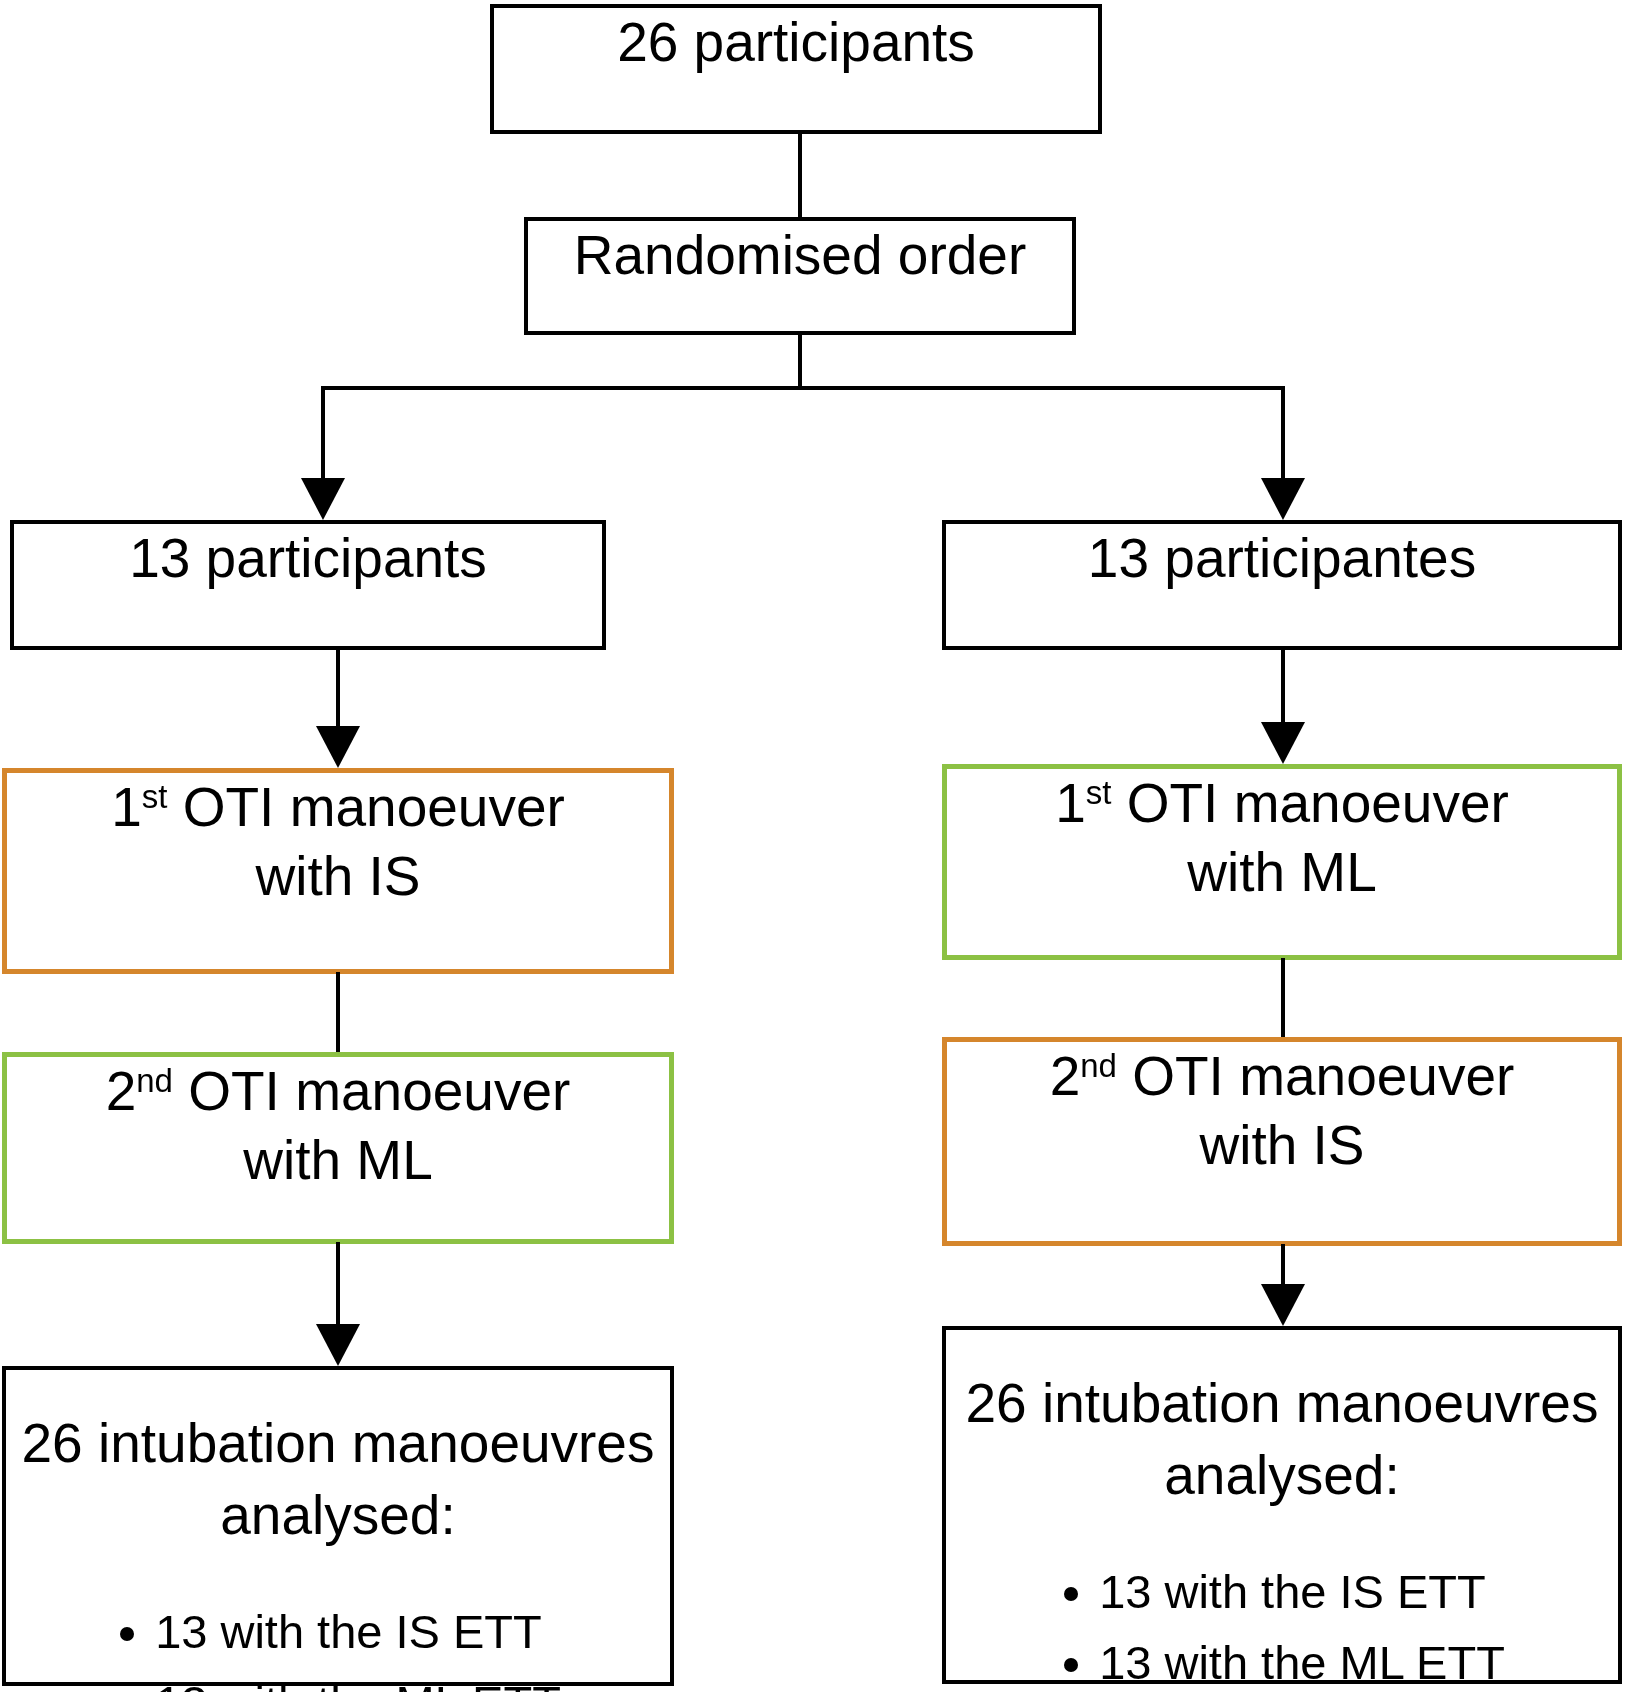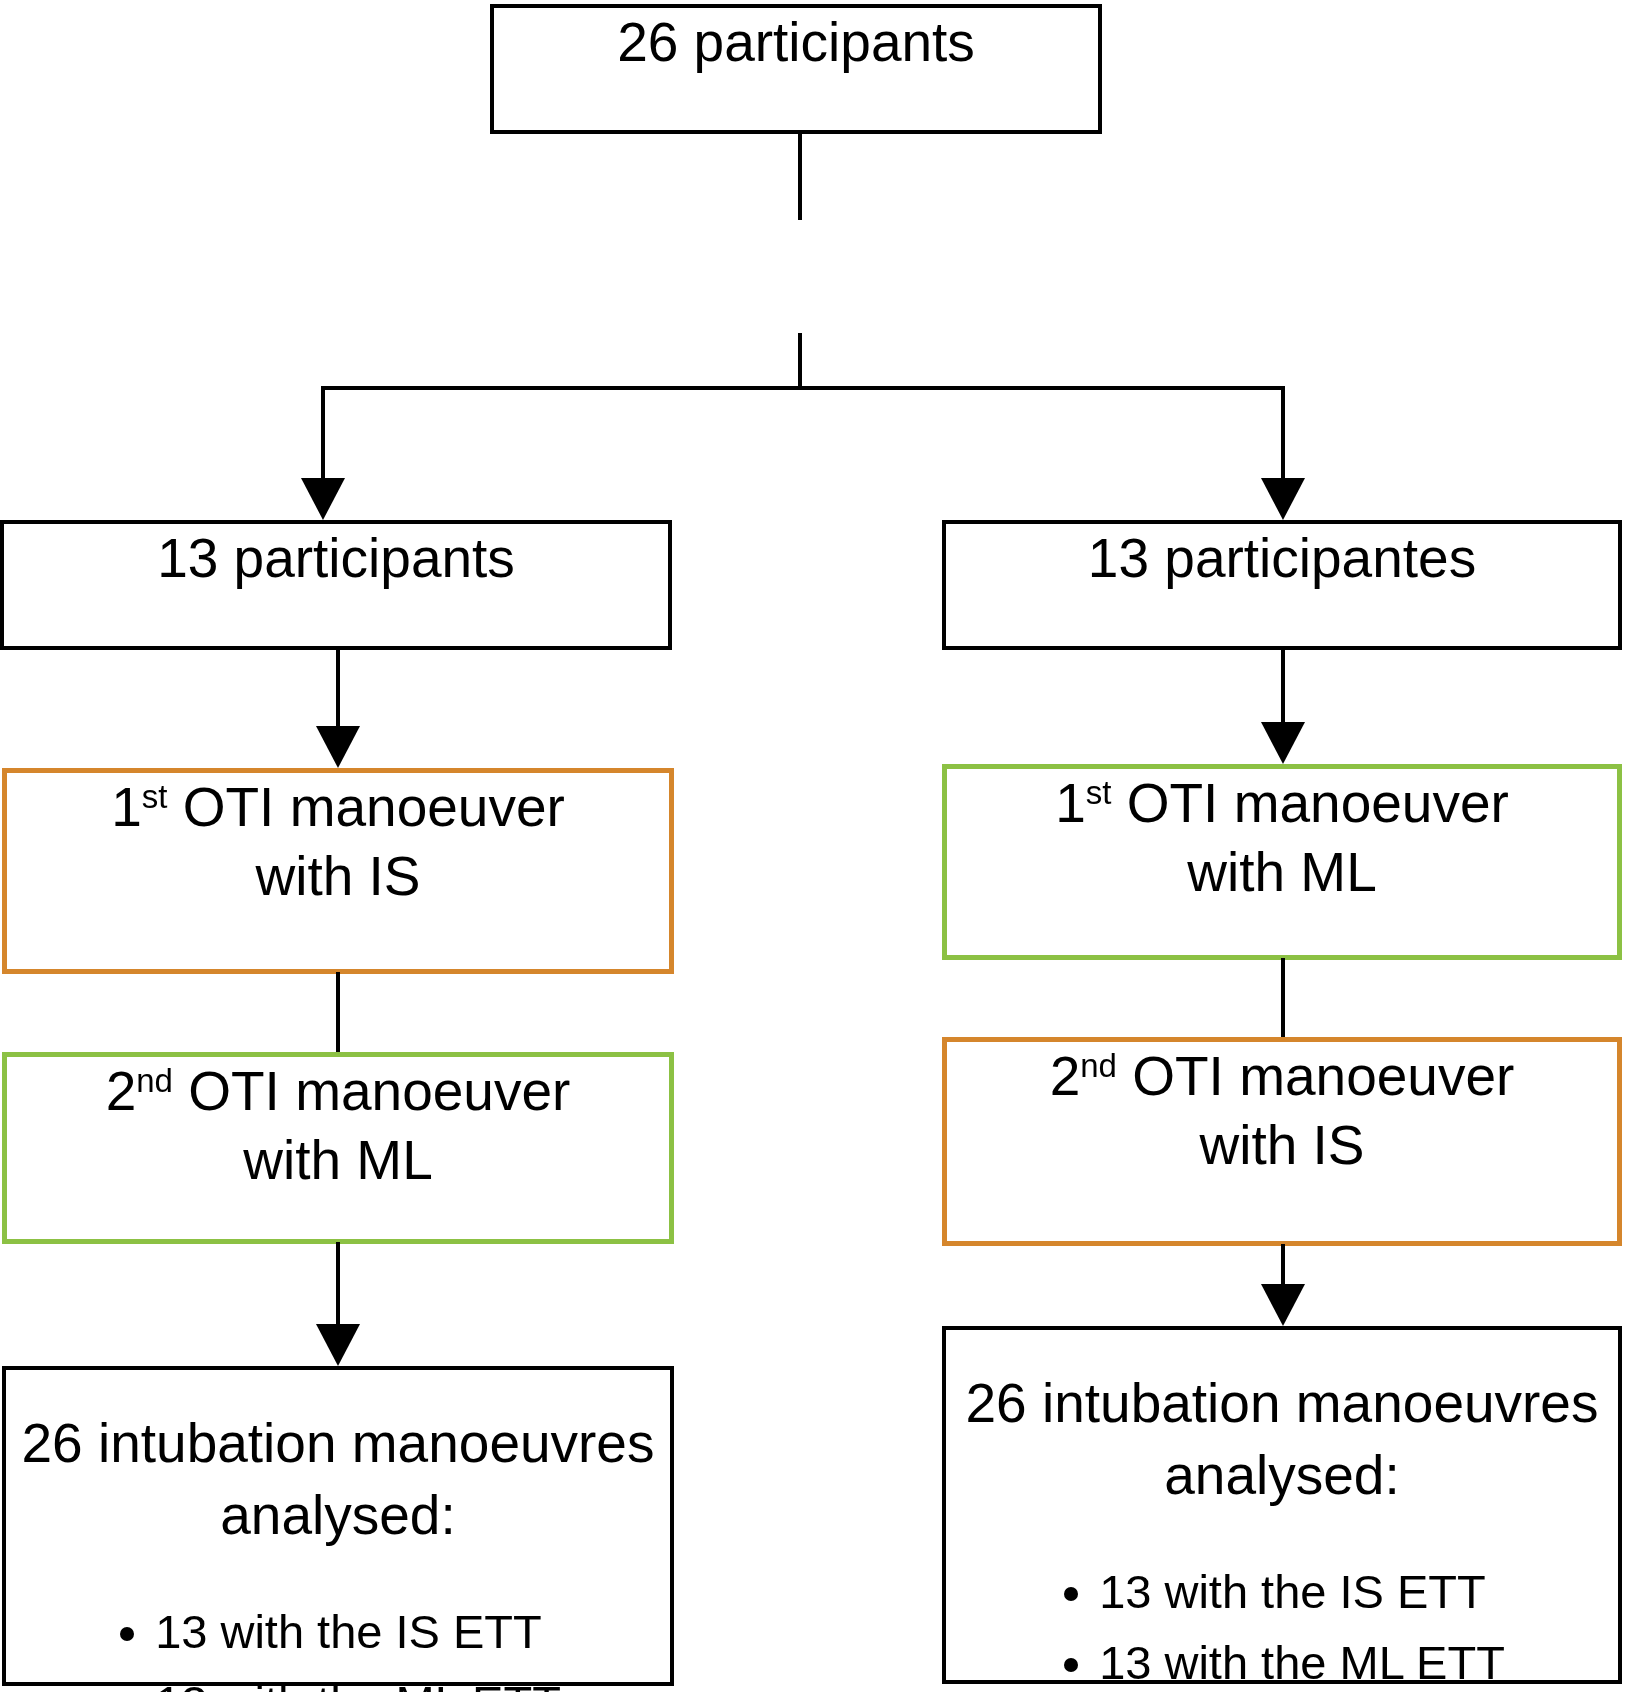--- a/index.html
+++ b/index.html
@@ -70,31 +70,34 @@
 <body>
 
 <div class="canvas">
 
   <div class="box border-black" style="left:490px; top:4px; width:612px; height:130px;">
     <span>26 participants</span>
   </div>
 
   <div class="vline" style="left:798px; top:132px; width:4px; height:88px;"></div>
 
+  <div class="box border-black" style="left:524px; top:217px; width:552px; height:118px;">
+    <span>Randomised order</span>
+  </div>
 
   <div class="vline" style="left:798px; top:333px; width:4px; height:57px;"></div>
   <div class="hline" style="left:321px; top:386px; width:964px; height:4px;"></div>
 
   <div class="vline" style="left:321px; top:386px; width:4px; height:96px;"></div>
   <div class="arrow-down" style="left:301px; top:478px;"></div>
 
   <div class="vline" style="left:1281px; top:386px; width:4px; height:96px;"></div>
   <div class="arrow-down" style="left:1261px; top:478px;"></div>
 
-  <div class="box border-black" style="left:0; top:520px; width:672px; height:130px;">
+  <div class="box border-black" style="left:10px; top:520px; width:596px; height:130px;">
     <span>13 participants</span>
   </div>
 
   <div class="vline" style="left:336px; top:648px; width:4px; height:82px;"></div>
   <div class="arrow-down" style="left:316px; top:726px;"></div>
 
   <div class="box border-orange" style="left:2px; top:768px; width:672px; height:206px;">
     <div>
       <span>1</span><span class="sup">st</span><span> OTI manoeuver</span>
     </div>

